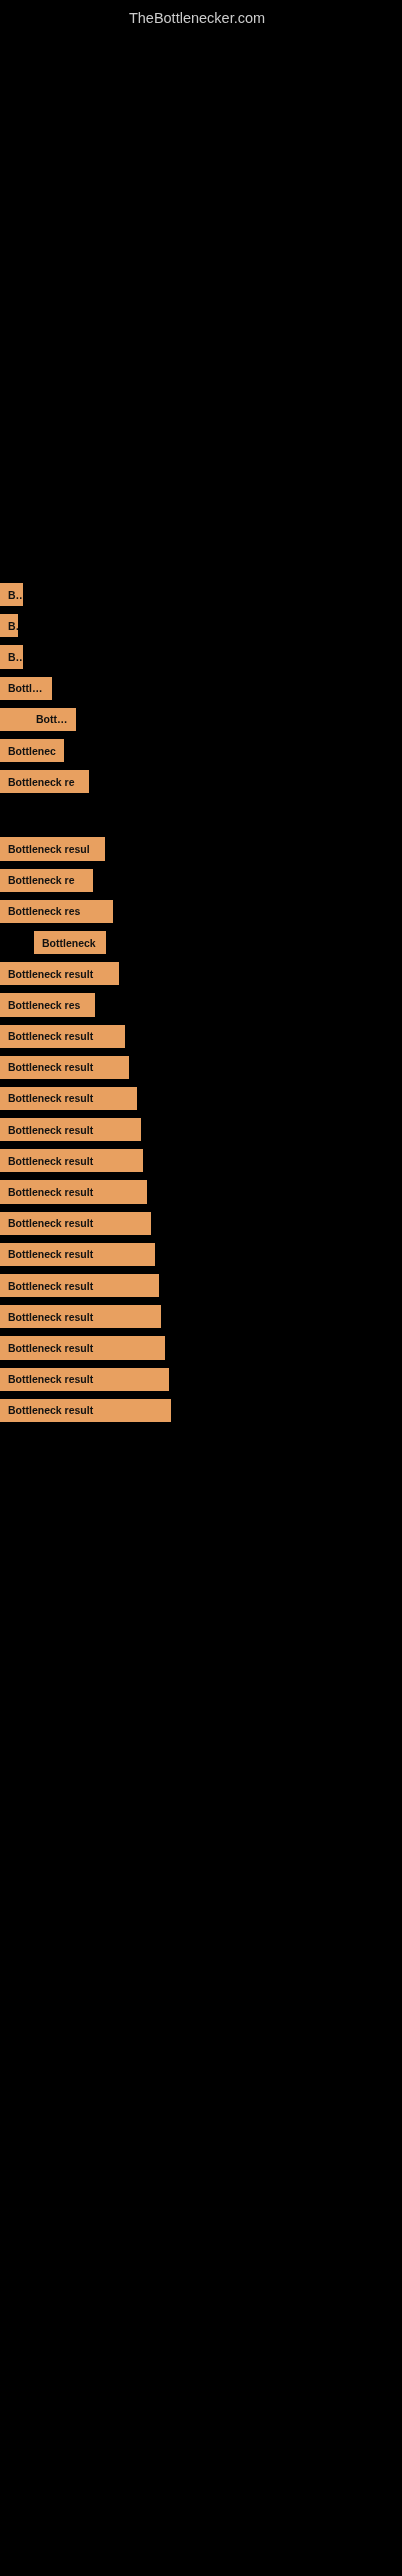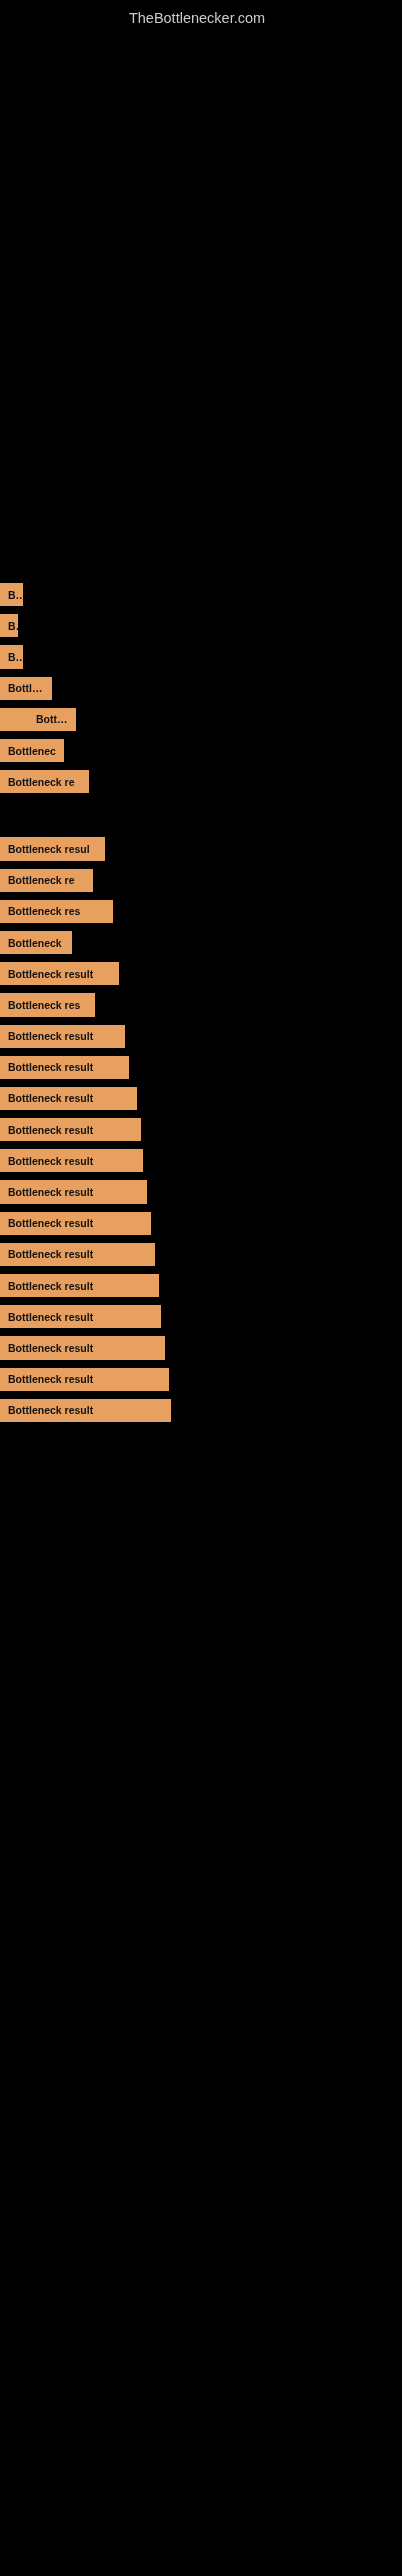--- a/index.html
+++ b/index.html
@@ -61,21 +61,21 @@
     .bar-1  { width: 22.5px; }
     .bar-2  { width: 17.7px; }
     .bar-3  { width: 22.5px; text-align: center; }
     .bar-4  { width: 52px; }
     .bar-5  { width: 76px; padding-left: 36px; }
     .bar-6  { width: 64px; }
     .bar-7  { width: 89px; }
     .bar-8  { width: 105px; margin-top: 36px; }
     .bar-9  { width: 93px; }
     .bar-10 { width: 113px; }
-    .bar-11 { width: 72px; }
+    .bar-11 { width: 72px; margin-left: 34px; }
     .bar-12 { width: 119px; }
     .bar-13 { width: 95px; }
     .bar-14 { width: 125px; }
     .bar-15 { width: 129px; }
     .bar-16 { width: 137px; }
     .bar-17 { width: 141px; }
     .bar-18 { width: 143px; }
     .bar-19 { width: 147px; }
     .bar-20 { width: 151px; }
     .bar-21 { width: 155px; }

